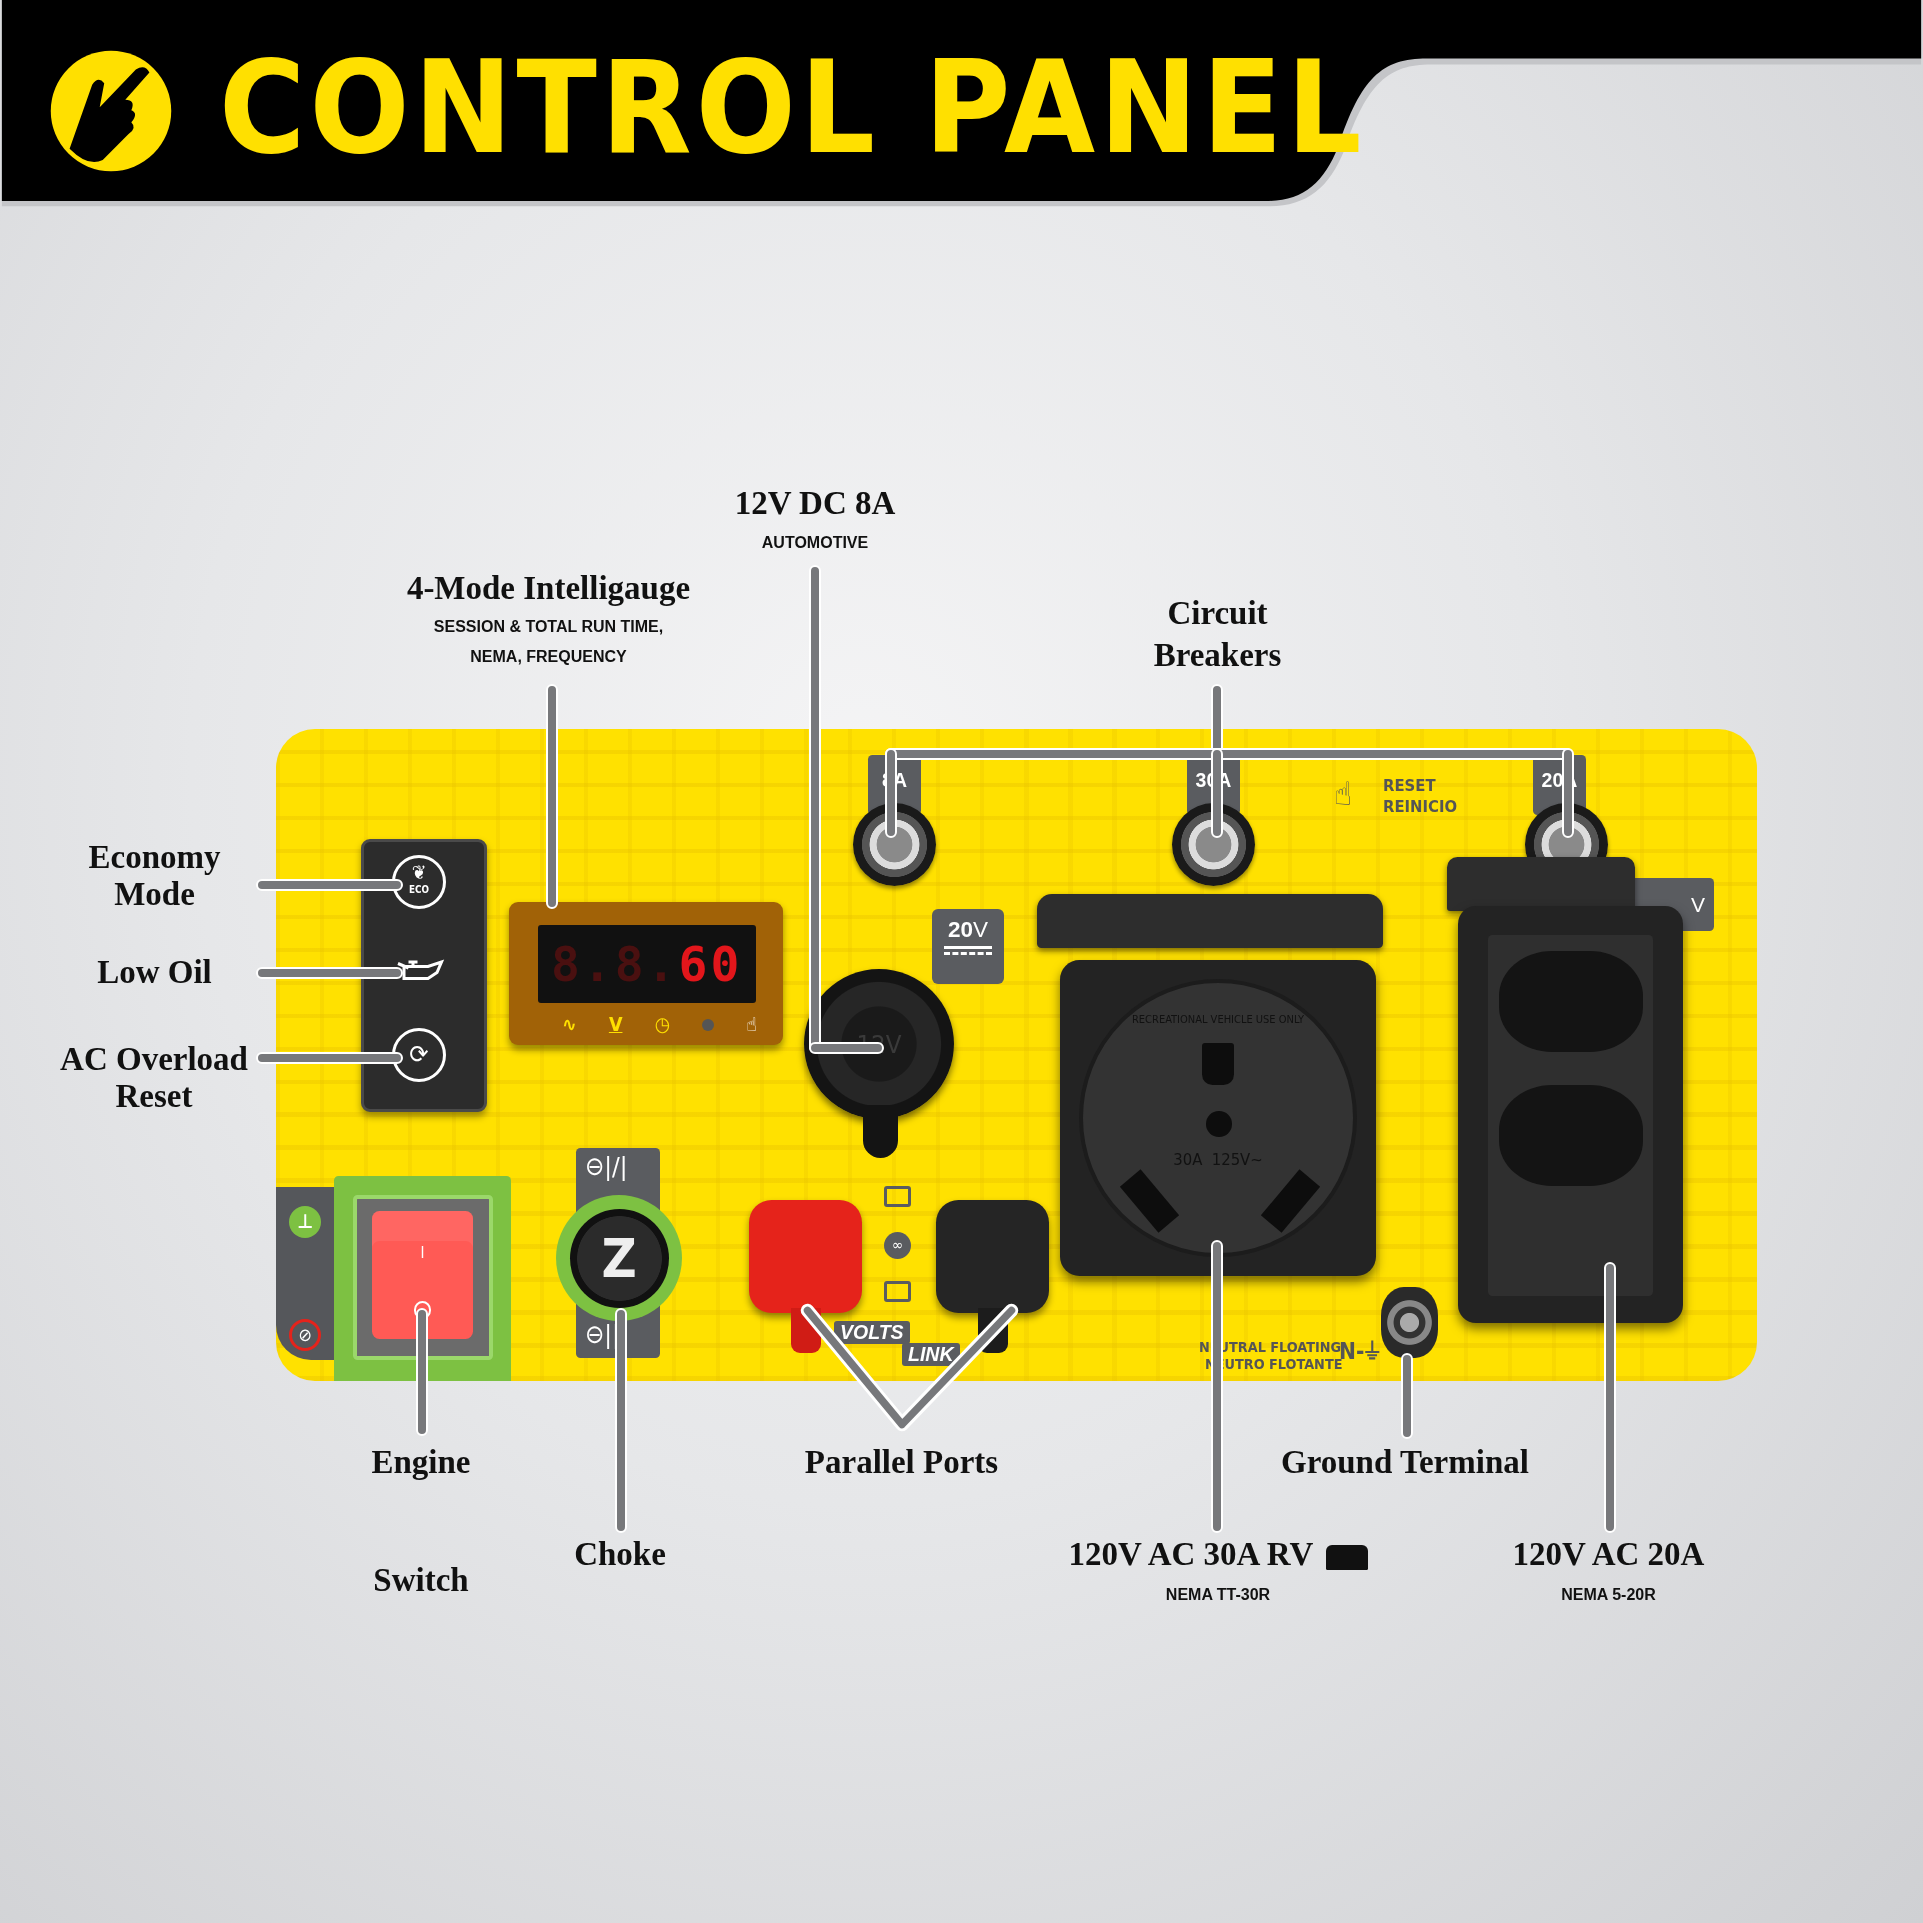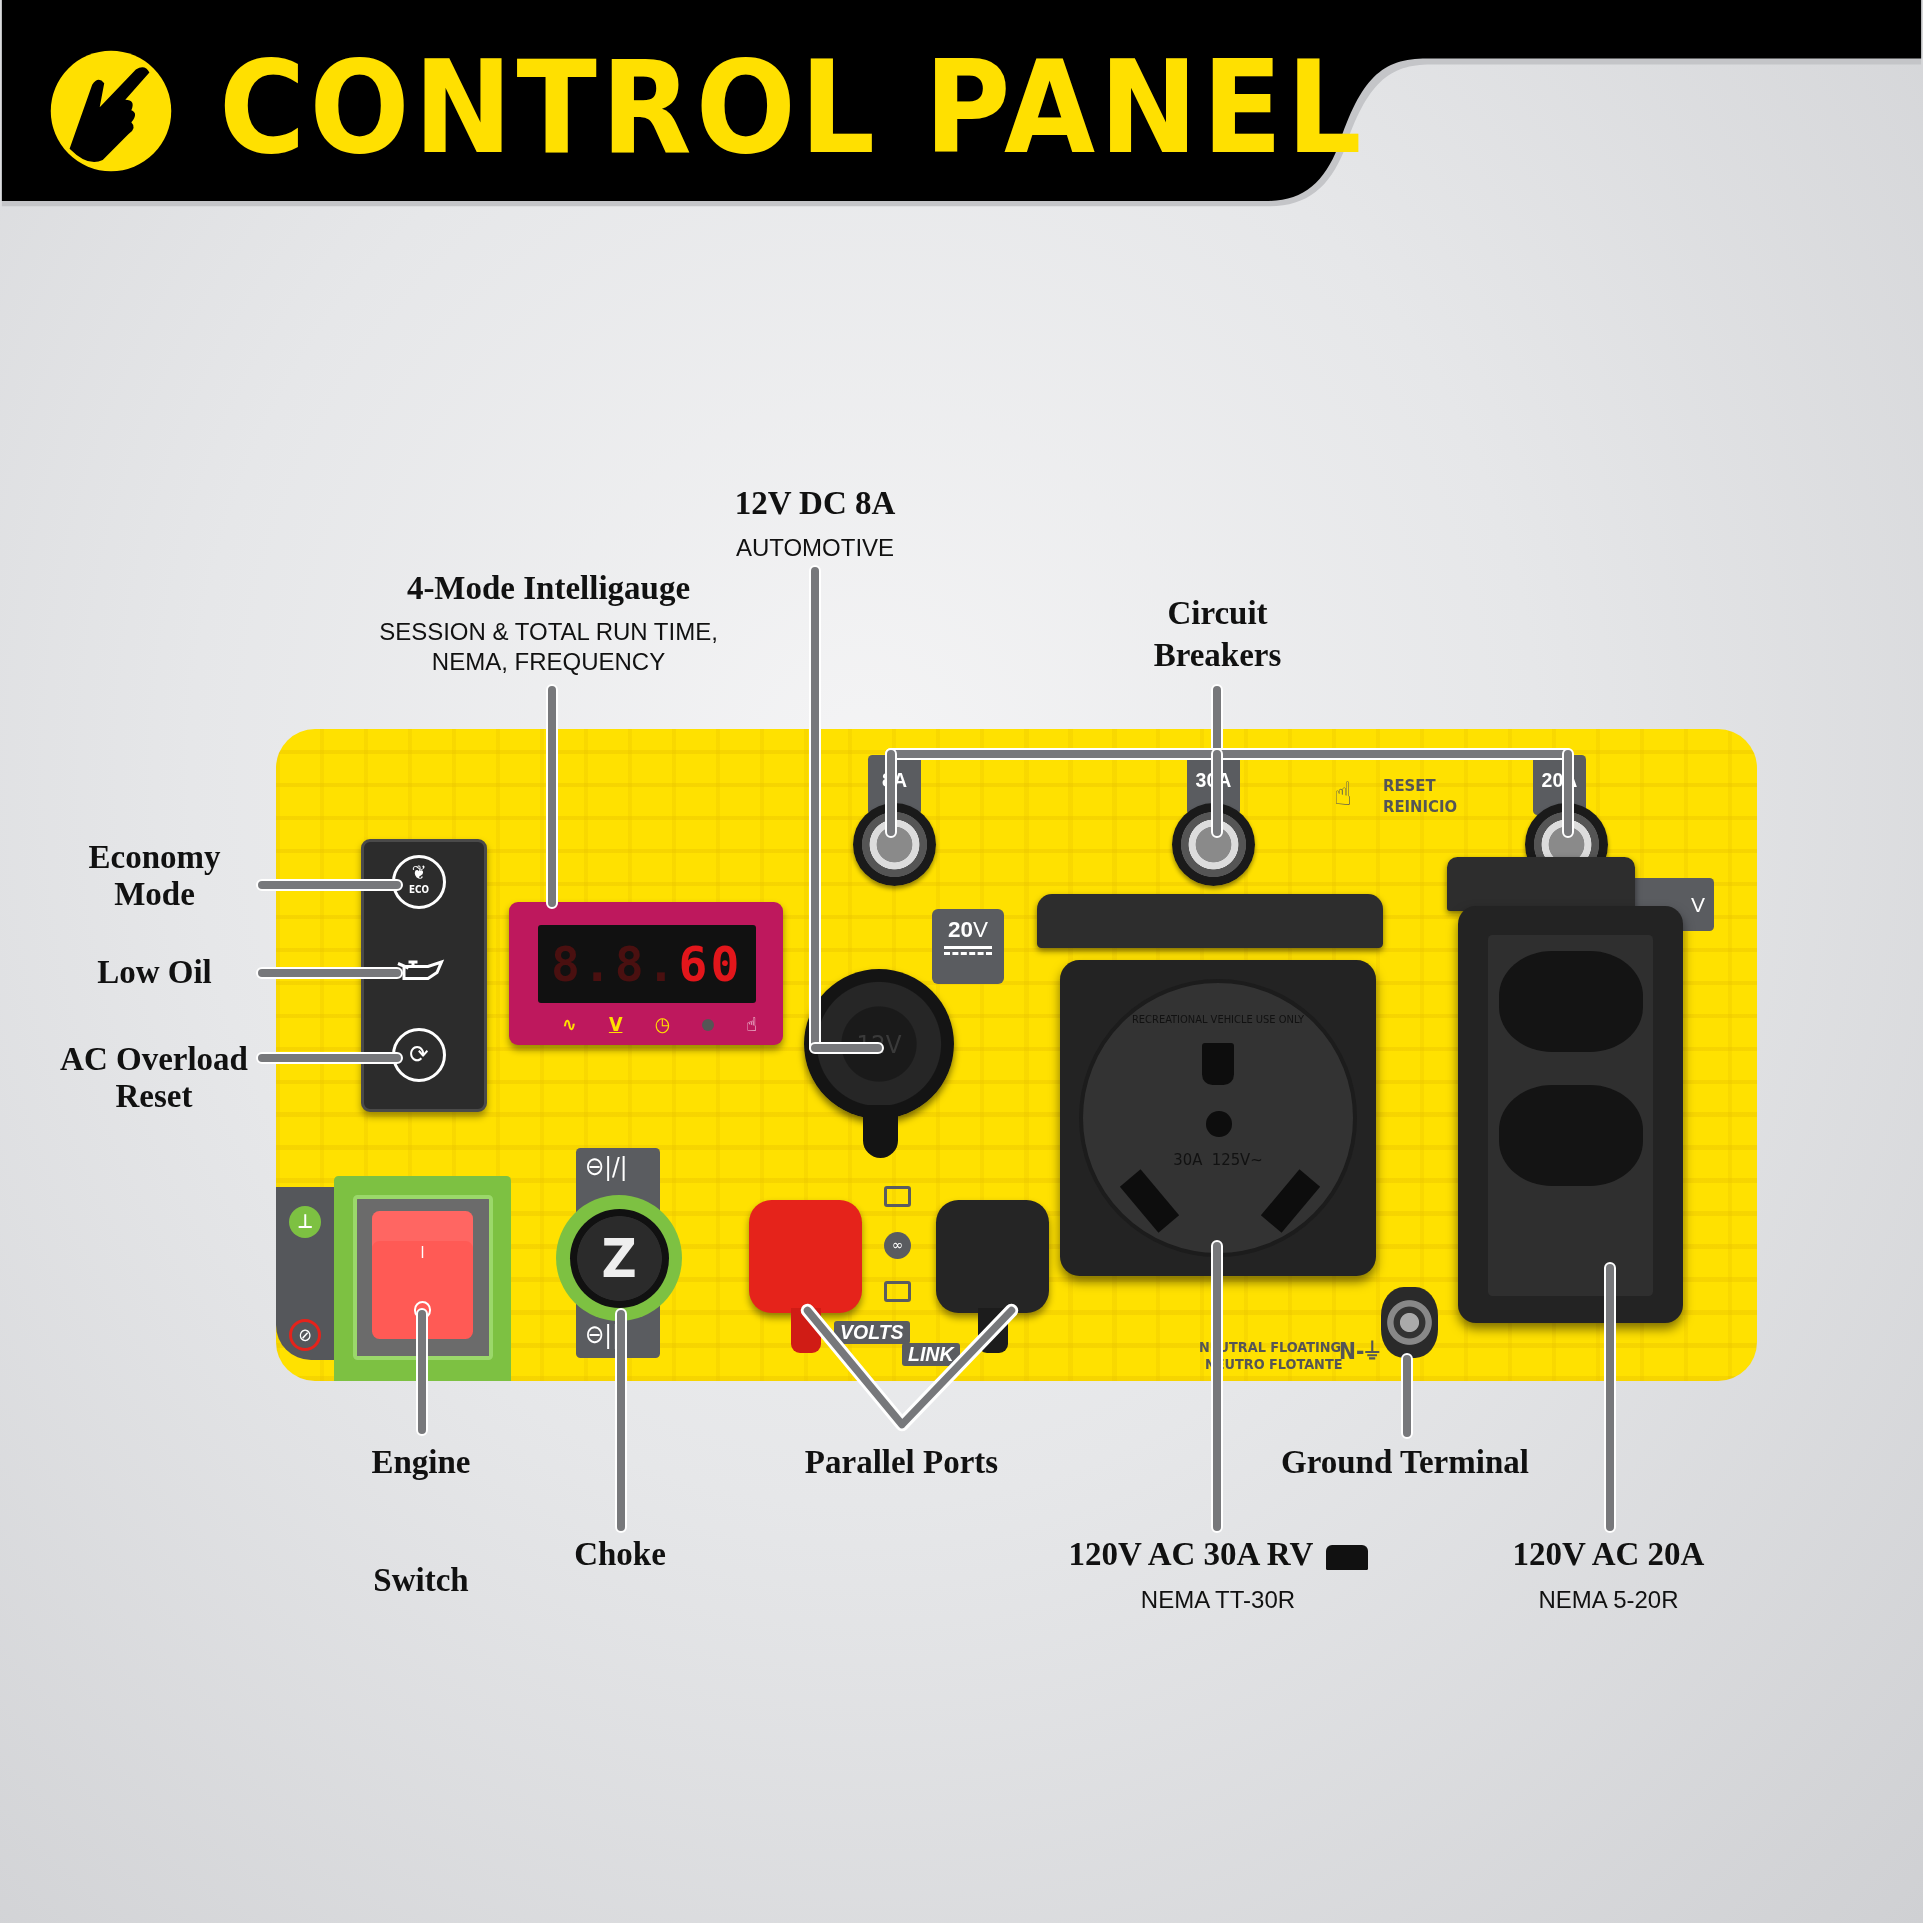--- a/index.html
+++ b/index.html
@@ -8,21 +8,21 @@
     font-family:"DejaVu Sans Condensed","DejaVu Sans",sans-serif;}
   .abs{position:absolute;}
   
   #header-svg{position:absolute;left:0;top:0;}
   .title{position:absolute;left:219px;top:44px;font-family:"DejaVu Sans",sans-serif;font-weight:900;
     font-size:128px;letter-spacing:4.5px;color:#ffe000;line-height:1;transform:scaleX(0.92);transform-origin:left top;}
   
   .lbl{position:absolute;color:#111;font-weight:bold;text-align:center;line-height:1.15;
     font-family:Liberation Serif, serif;white-space:nowrap;}
   .lbl-big{font-size:33px;}
-  .lbl-sub{font-size:24px;font-family:"Liberation Sans",sans-serif;font-weight:normal;}
+  .lbl-sub{font-size:16px;font-family:"Liberation Sans",sans-serif;font-weight:bold;}
   
   .ln{position:absolute;background:#77787b;border:2.3px solid #fff;border-radius:6px;box-sizing:border-box;}
   
   .panel{position:absolute;left:276px;top:729px;width:1481px;height:652px;border-radius:39px;
     background-color:#ffe100;
     background-image:
       repeating-linear-gradient(0deg, rgba(230,190,0,.35) 0 4.5px, transparent 4.5px 33px),
       repeating-linear-gradient(90deg, rgba(230,190,0,.25) 0 4.5px, transparent 4.5px 44px);
     overflow:hidden;}
   .dark{background:#2c2c2c;}
@@ -73,21 +73,21 @@
 </div>
 <div class="abs" style="left:395px;top:956px;width:54px;height:30px;">
   <svg width="54" height="30" viewBox="0 0 72 40">
       <path d="M4,10 L18,16 M18,8 H30 M24,8 V14 M12,14 H44 L62,8 L56,22 L44,30 H12 Z" stroke="#fff" stroke-width="4" fill="none"></path>
     </svg>
 </div>
 <div class="abs" style="left:392px;top:1028px;width:54px;height:54px;border:3px solid #fff;border-radius:50%;box-sizing:border-box;color:#fff;text-align:center;font-size:25.6px;line-height:47px;">
   <span>⟳</span>
 </div>
 
-<div class="abs" style="left:509px;top:902px;width:274px;height:143px;background:#be185d;border-radius:9px;box-shadow:0 4.5px 7.5px rgba(0,0,0,.4);">
+<div class="abs" style="left:509px;top:902px;width:274px;height:143px;background:#a16207;border-radius:9px;box-shadow:0 4.5px 7.5px rgba(0,0,0,.4);">
   <div style="position:absolute;left:28.6px;top:22.5px;width:218px;height:78px;background:#111;border-radius:3px;text-align:center;line-height:78px;">
     <span class="red-seg dim-seg">8.8.</span><span class="red-seg">60</span>
   </div>
   <div style="position:absolute;left:53px;top:110px;width:195px;height:25.6px;display:flex;justify-content:space-between;align-items:center;color:#ffe000;font-size:19.5px;font-weight:bold;">
     <span>∿</span>
     <span style="text-decoration:underline;">V</span>
     <span>◷</span>
     <span style="width:12px;height:12px;border-radius:50%;background:#555;display:inline-block;"></span>
     <span style="color:#fff;">☝</span>
   </div>

